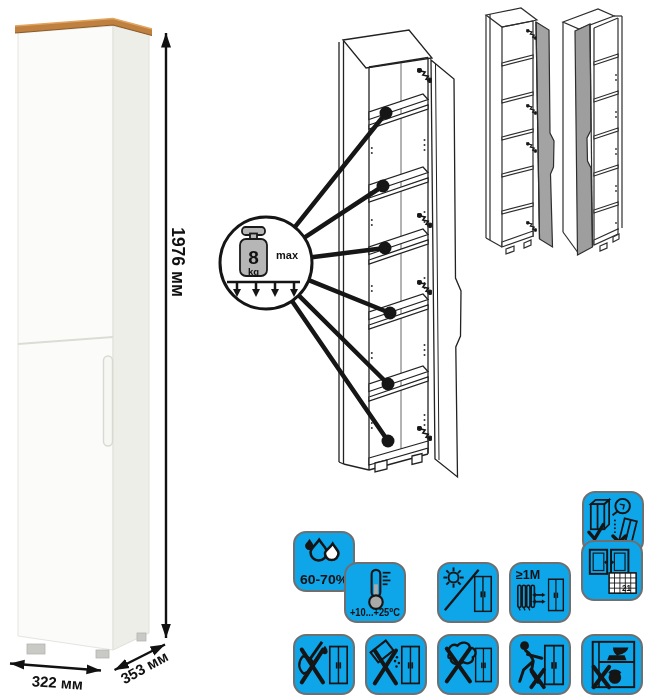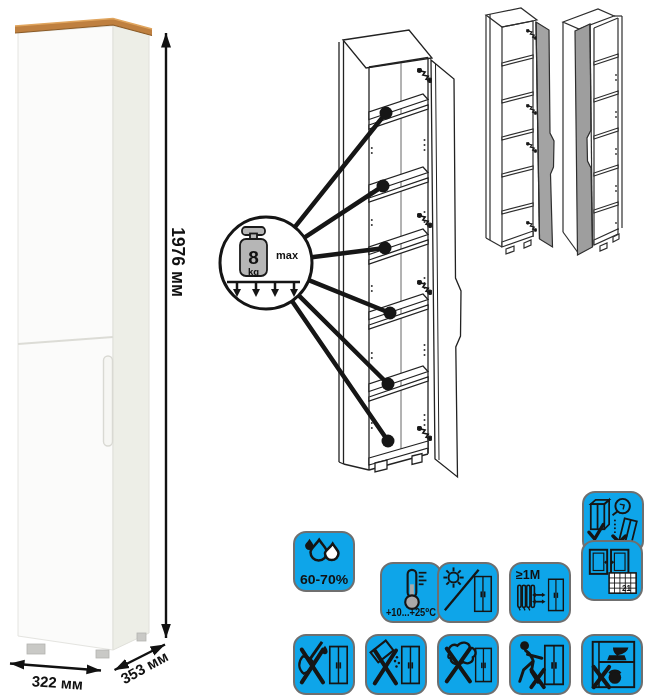--- a/index.html
+++ b/index.html
@@ -282,21 +282,21 @@
 
   <div class="tile" style="left:293px;top:531px">
     <svg width="56" height="55" viewBox="0 0 58 57">
       <path d="M14,5 C16,8.5 18,10 18,12.3 A4.3,4.3 0 1 1 9.4,12.3 C9.4,10 12,8.5 14,5 Z" fill="#151515"></path>
       <path d="M24,6 C28,12 32,15 32,19 A8.5,8.5 0 1 1 15,19 C15,15 20,12 24,6 Z" fill="none" stroke="#151515" stroke-width="2.6"></path>
       <path d="M38,10 C41,15 44,17 44,20 A7,7 0 1 1 30,20 C30,17 35,15 38,10 Z" fill="#fff" stroke="#151515" stroke-width="2.6"></path>
       <text x="29" y="52" text-anchor="middle" font-size="13" textLength="50" lengthAdjust="spacingAndGlyphs">60-70%</text>
     </svg>
   </div>
 
-  <div class="tile" style="left:380px;top:562px">
+  <div class="tile" style="left:344px;top:562px">
     <svg width="56" height="55" viewBox="0 0 58 57">
       <line x1="30" y1="20" x2="30" y2="33" stroke="#a9a9a9" stroke-width="4"></line>
       <rect x="25.5" y="5" width="9" height="28" rx="4.5" fill="none" stroke="#151515" stroke-width="2.2"></rect>
       <circle cx="30" cy="38.5" r="7" fill="#a9a9a9" stroke="#151515" stroke-width="2.2"></circle>
       <g stroke="#151515" stroke-width="1.8">
         <line x1="37" y1="8" x2="45" y2="8"></line>
             <line x1="37" y1="12" x2="42" y2="12"></line>
         <line x1="37" y1="16" x2="45" y2="16"></line>
             <line x1="37" y1="20" x2="42" y2="20"></line>
       </g>

